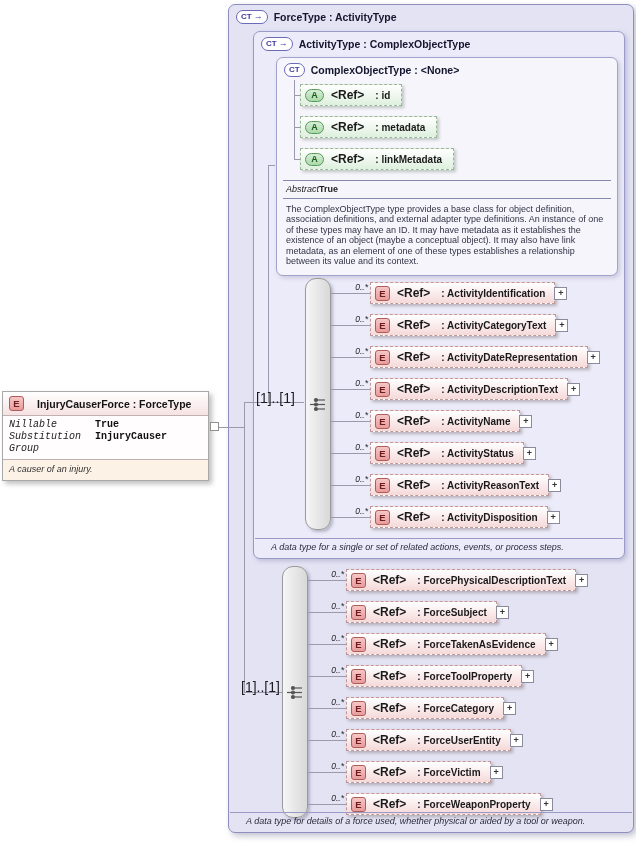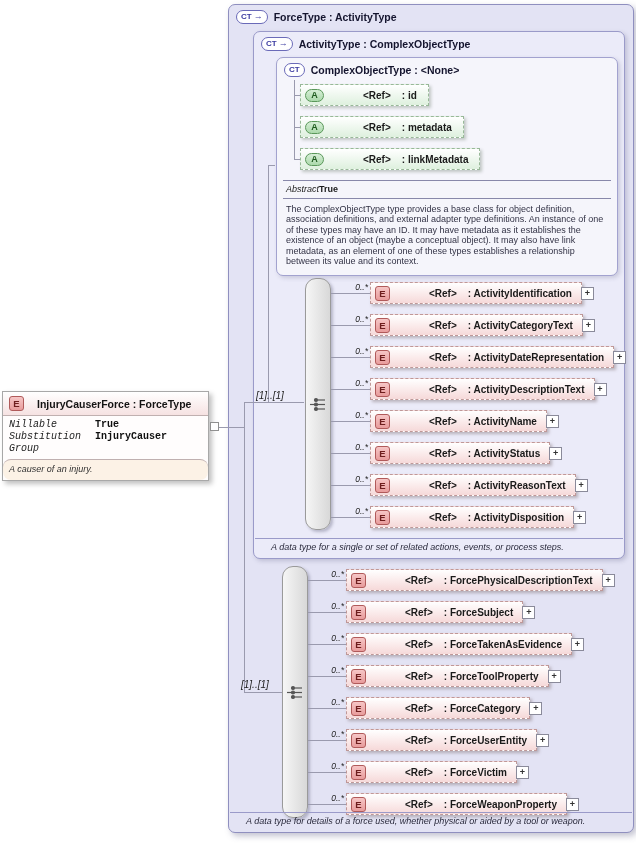--- a/index.html
+++ b/index.html
@@ -50,21 +50,21 @@
   .occurs { position:absolute; right:2px; top:0; font-size:8.5px; font-style:italic; color:#222; }
 
   .el-box { display:inline-flex; align-items:center; height:22px; padding:0 9px 0 4px;
     border:1px dashed #bf9898; background:linear-gradient(180deg,#ffffff,#f6d9d9);
     box-shadow:2px 2px 3px rgba(90,70,70,.35); white-space:nowrap; }
   .badge-e { display:inline-flex; align-items:center; justify-content:center;
     width:15px; height:15px; margin-right:7px;
     background:linear-gradient(180deg,#f6c6c6,#e89c9c);
     border:1px solid #b05a5a; border-radius:3px;
     font-size:9.5px; font-weight:bold; color:#6e1e1e; }
-  .el-ref { font-size:10px; font-weight:bold; color:#1a1a1a; margin-right:11px;margin-left:32px; }
+  .el-ref { font-size:12px; font-weight:bold; color:#1a1a1a; margin-right:11px; }
   .el-name { font-size:10px; font-weight:bold; color:#1a1a1a; }
   .plus { display:inline-flex; align-items:center; justify-content:center;
     width:13px; height:13px; margin-left:-1px; background:#fff;
     border:1px solid #8a8a9a; font-size:9px; font-weight:bold; color:#333; }
 
   .attr-box { display:inline-flex; align-items:center; height:22px; padding:0 11px 0 4px;
     border:1px dashed #98b898; background:linear-gradient(180deg,#ffffff,#def0de);
     box-shadow:2px 2px 3px rgba(70,90,70,.3); white-space:nowrap; }
   .badge-a { display:inline-flex; align-items:center; justify-content:center;
     width:19px; height:13px; margin-right:7px; border-radius:7px;
@@ -86,28 +86,28 @@
   .injury-box { position:absolute; left:2px; top:391px; width:207px;
     background:#fffdfd; border:1px solid #a8a8a8; box-shadow:3px 3px 5px rgba(0,0,0,.25); }
   .injury-hdr { display:flex; align-items:center; gap:6px; padding:4px 6px;
     background:linear-gradient(180deg,#ffffff,#f6e2e2);
     font-size:10.5px; font-weight:bold; color:#141414; }
   .injury-props { padding:3px 6px 4px; border-top:1px solid #c0b0b0; }
   .prop-row { display:flex; font-size:10px; line-height:12px;font-family:Liberation Mono, monospace; }
   .prop-name { width:86px; font-style:italic; color:#222; }
   .prop-val { font-weight:bold; color:#101010; }
   .injury-ann { border-top:1px solid #c0b0b0; background:#fcf2e6;
-    padding:4px 6px 6px; font-size:9px; font-style:italic; color:#333;border-radius:8px; }
+    padding:4px 6px 6px; font-size:9px; font-style:italic; color:#333; }
 
   
   .hl { position:absolute; height:0; border-top:1px solid #9a9aae; }
   .vl { position:absolute; width:0; border-left:1px solid #9a9aae; }
   .sq { position:absolute; left:210px; top:422px; width:9px; height:9px;
     background:#fff; border:1px solid #909090; }
-  .card { position:absolute; font-size:10px; font-style:italic; color:#1c1c1c; }
+  .card { position:absolute; font-size:14px; color:#1c1c1c; }
   .card-activity { left:256px; top:390px; }
   .card-force { left:241px; top:679px; }
 </style>
 </head>
 <body>
 
 <div class="canvas">
 
   <div class="injury-box">
     <div class="injury-hdr">

